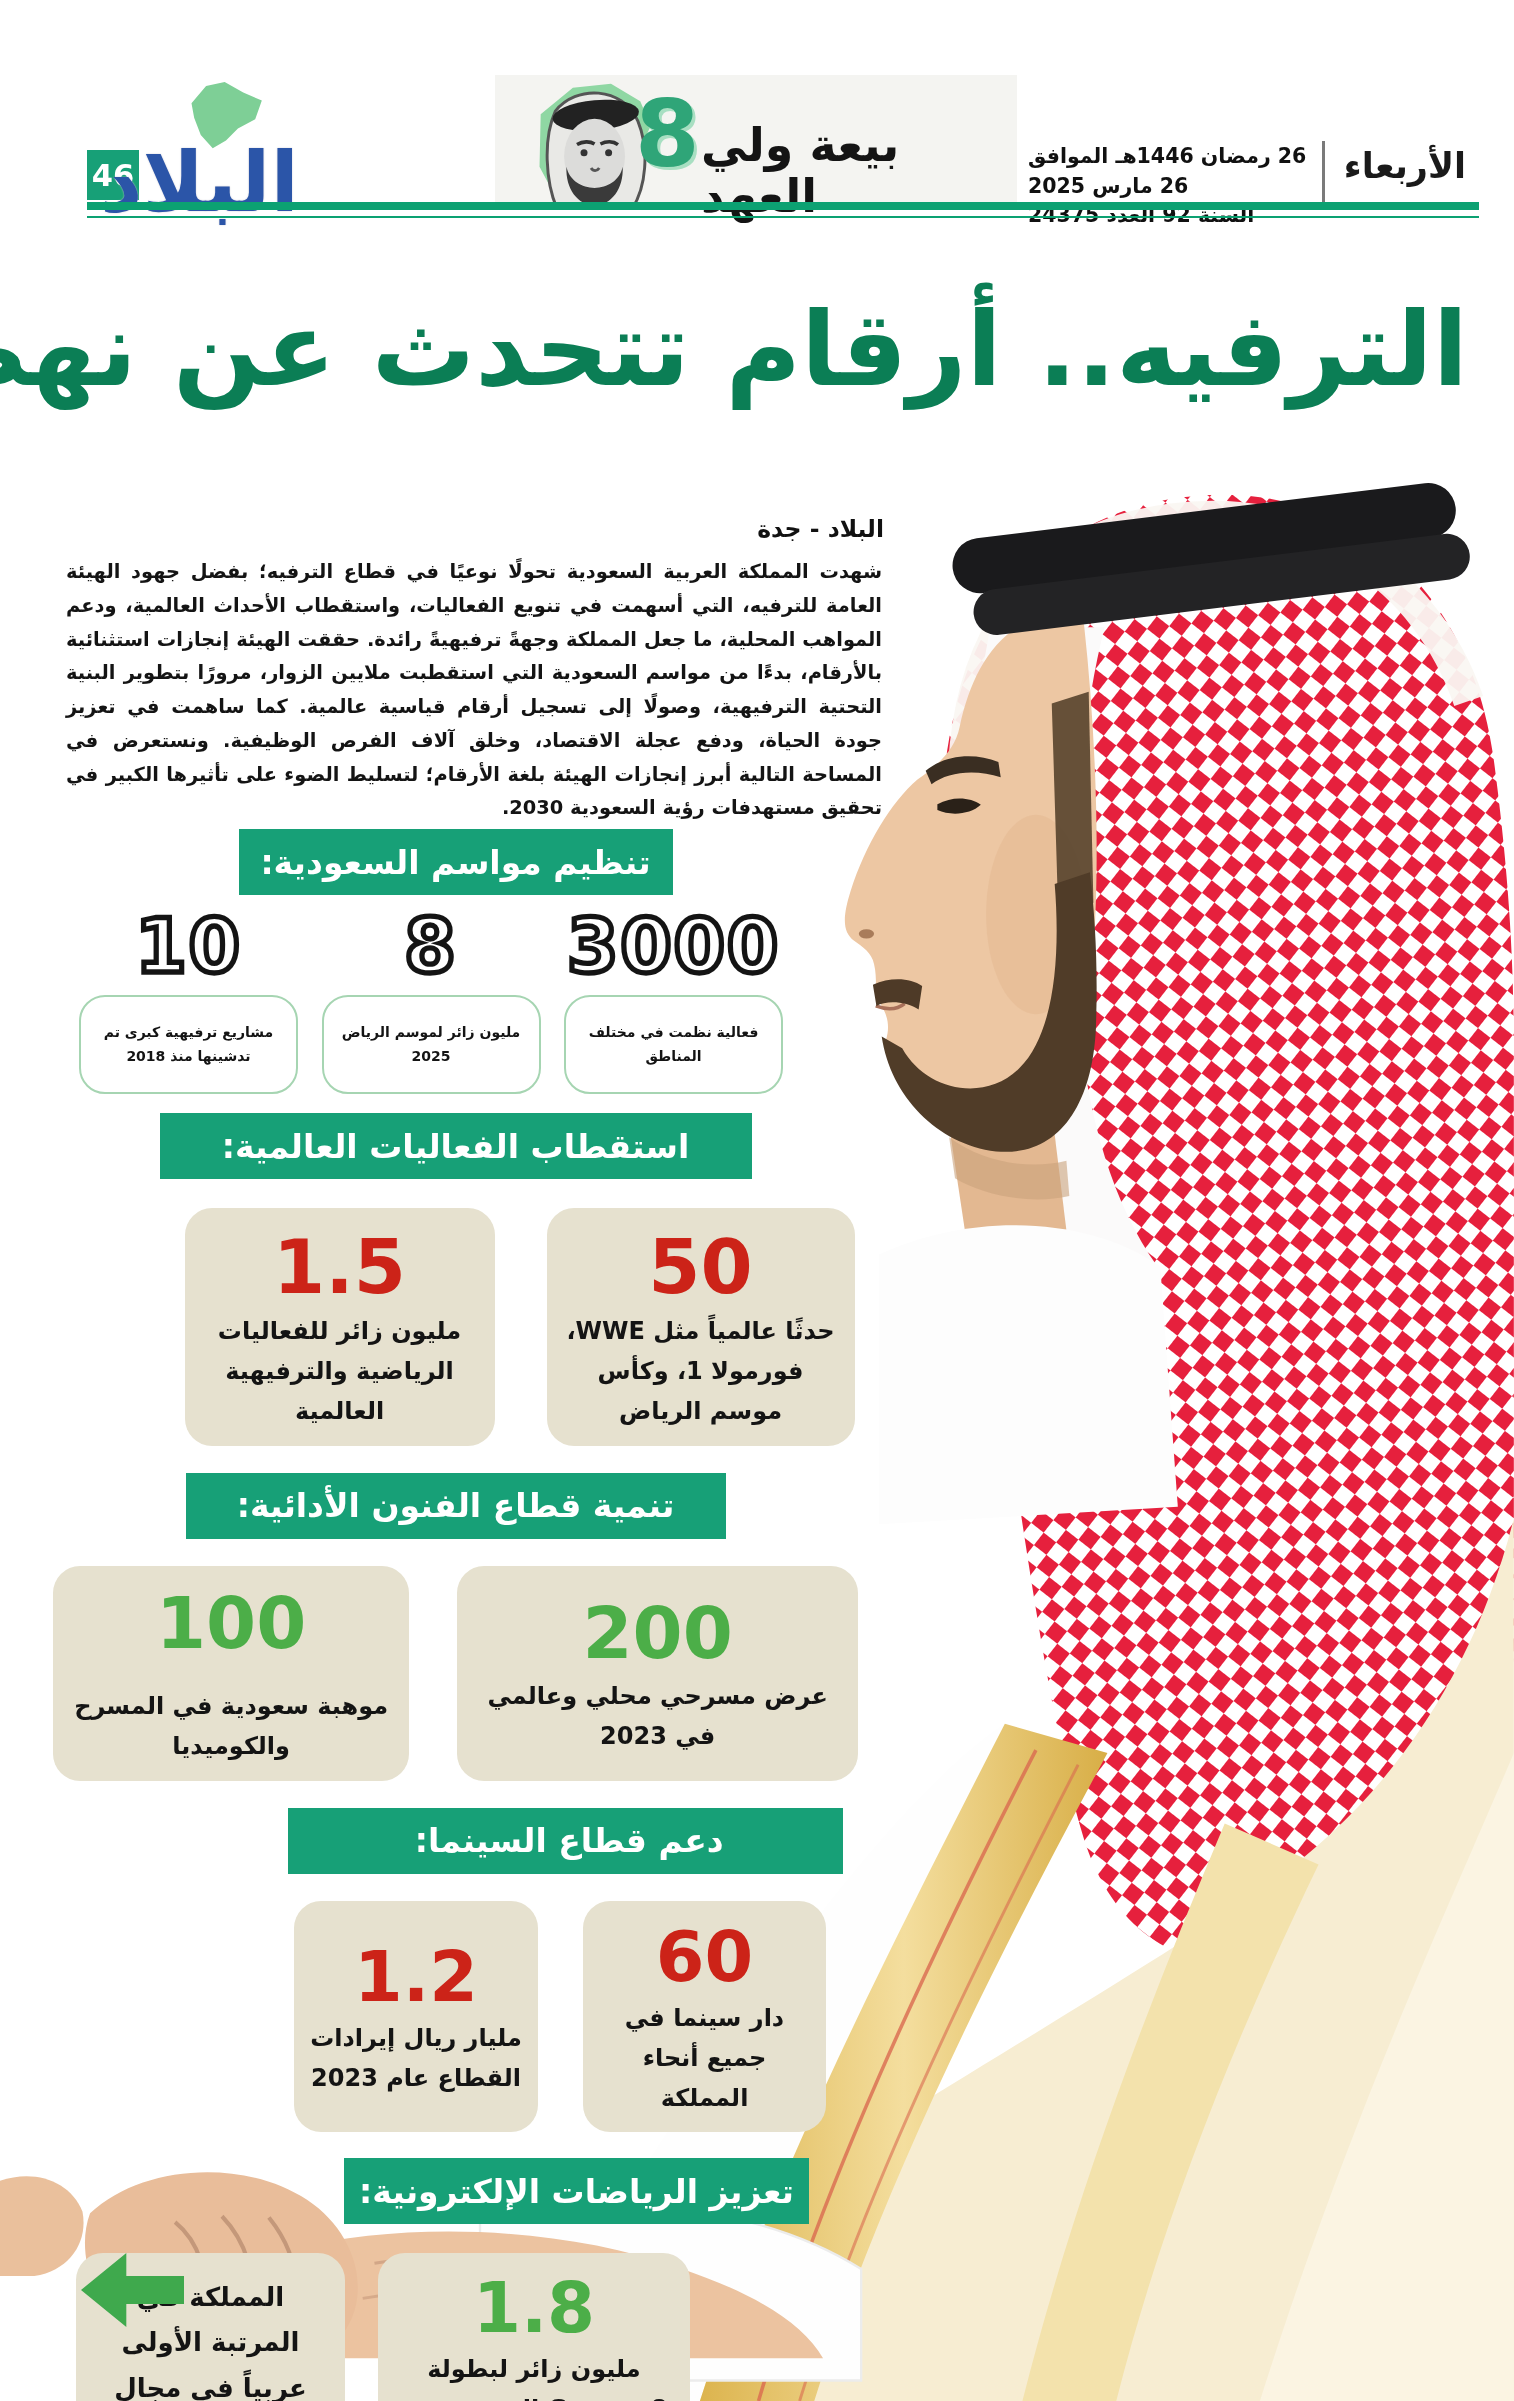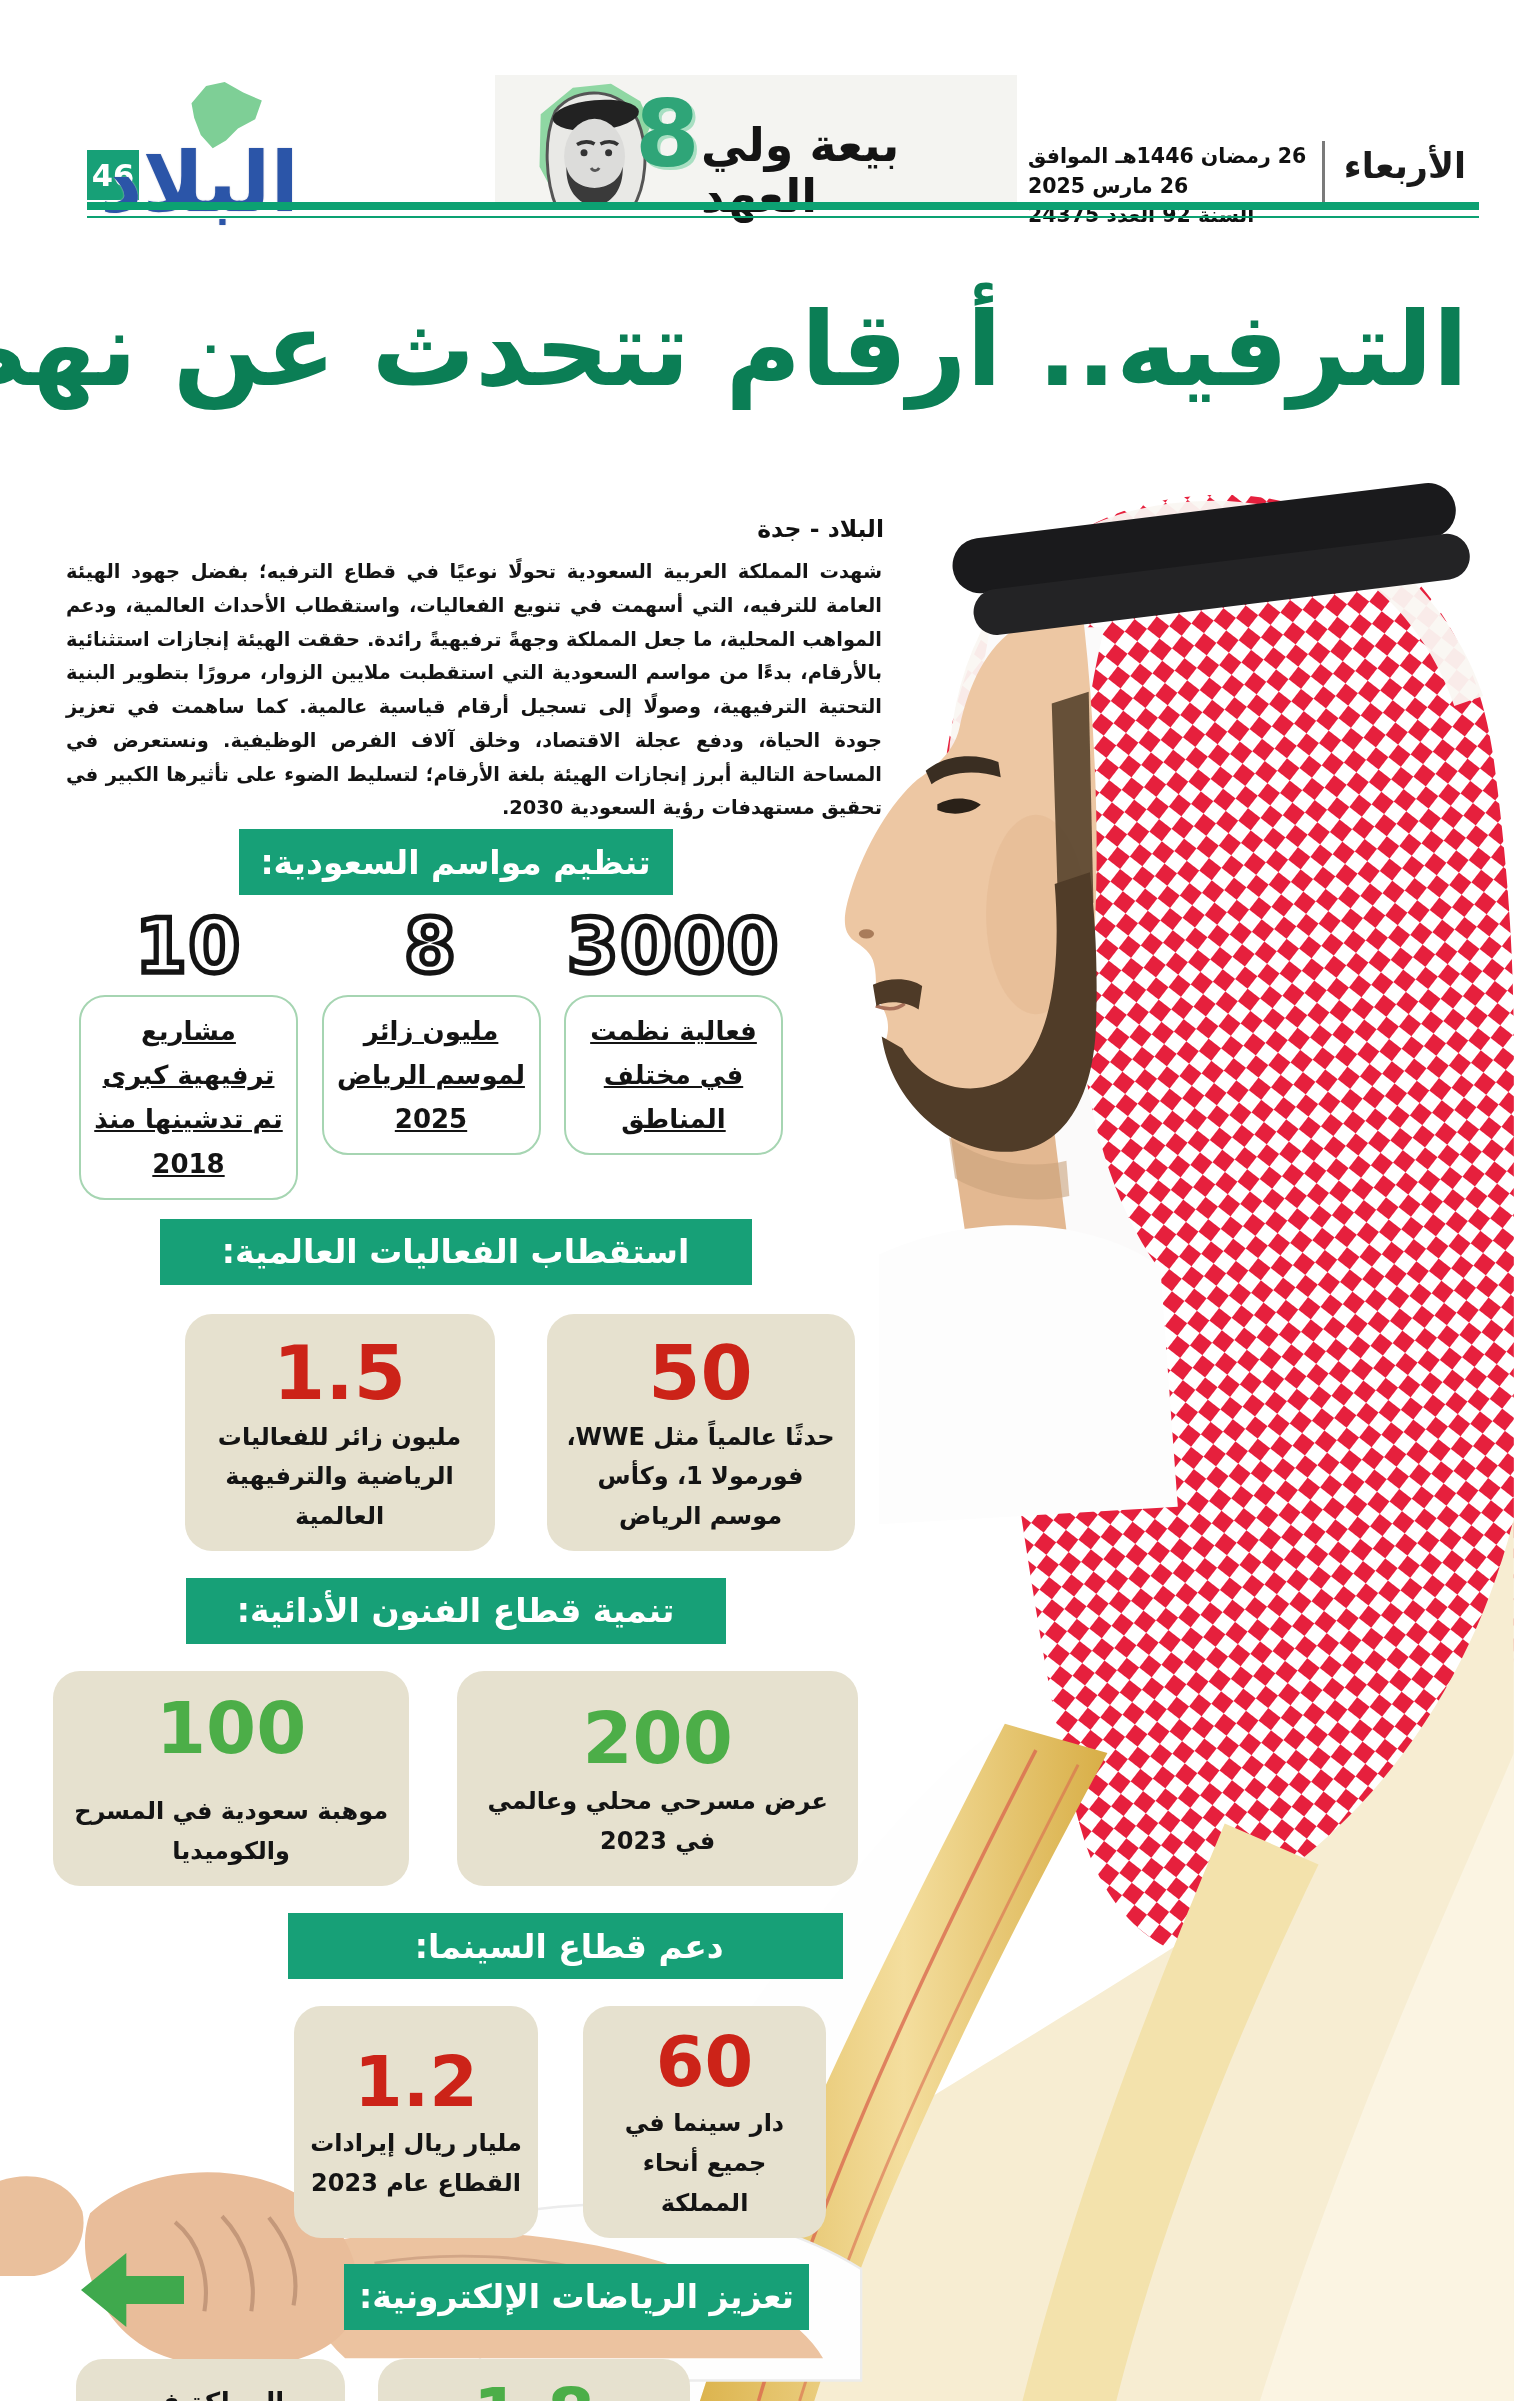--- a/index.html
+++ b/index.html
@@ -45,22 +45,22 @@
   .banner { background:#17a077; color:#fff; font-size:33px; font-weight:800; height:66px;
             display:flex; align-items:center; justify-content:center; }
   .row { display:flex; justify-content:flex-start; }
 
   .s1 .banner { width:434px; margin:0 auto 9.4px auto; }
   .s1 .row { gap:23.5px; margin-right:75px; }
   .s1 .cell { width:219px; text-align:center; }
   .num-outline { font-size:74px; font-weight:800; color:#fff; -webkit-text-stroke:5.3px #141414;
                  line-height:1.15; letter-spacing:1.8px; }
   .label-box { margin-top:5.9px; border:2.9px solid #a6d5b2; border-radius:26px; background:#fff;
-               padding:11.7px 8.2px; min-height:99px; font-size:26px; font-weight:800; color:#141414;
-               line-height:1.7; display:flex; align-items:center; justify-content:center;text-decoration:underline; }
+               padding:11.7px 8.2px; min-height:99px; font-size:14px; font-weight:800; color:#141414;
+               line-height:1.7; display:flex; align-items:center; justify-content:center; }
 
   .card { background:#e6e1cf; border-radius:27px; text-align:center; padding:14px 15.2px;
           display:flex; flex-direction:column; align-items:center; justify-content:center; }
   .card .num { line-height:1.2; font-weight:800; }
   .card .num:empty { display:none; }
   .card .lbl { font-size:24px; font-weight:800; color:#141414; line-height:1.66; }
   .num-red { color:#cc2318;text-align:center; }
   .num-green { color:#4cae48; }
 
   .s2 .banner { width:592px; margin:19px auto 29px auto; }

